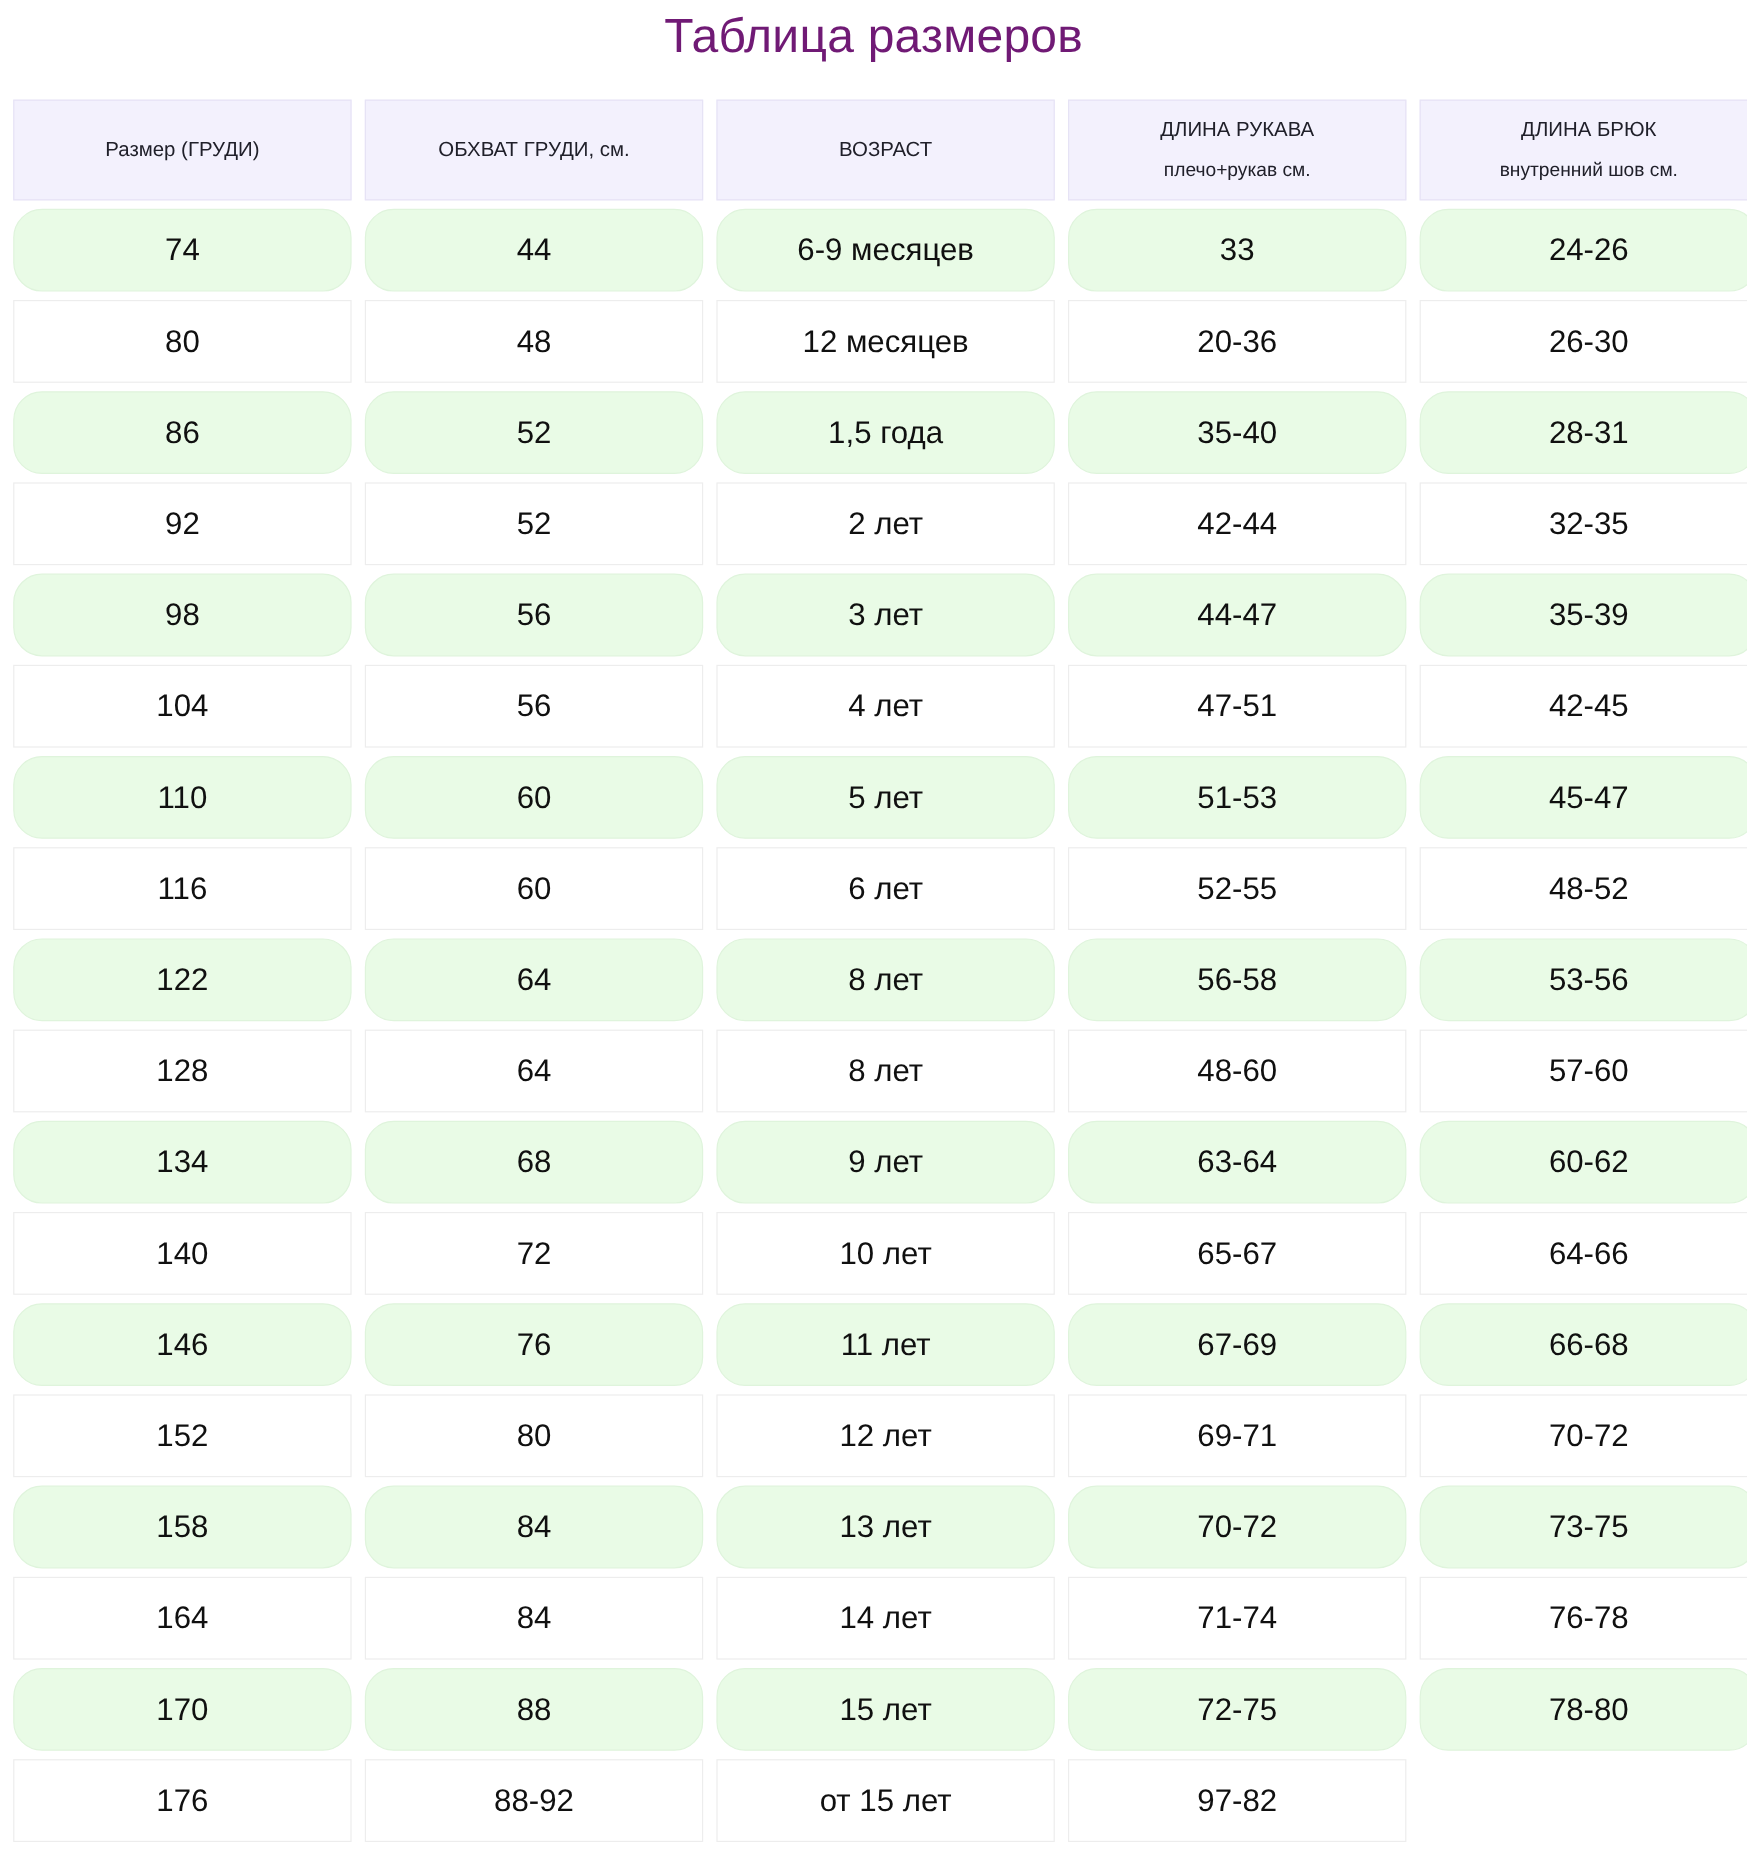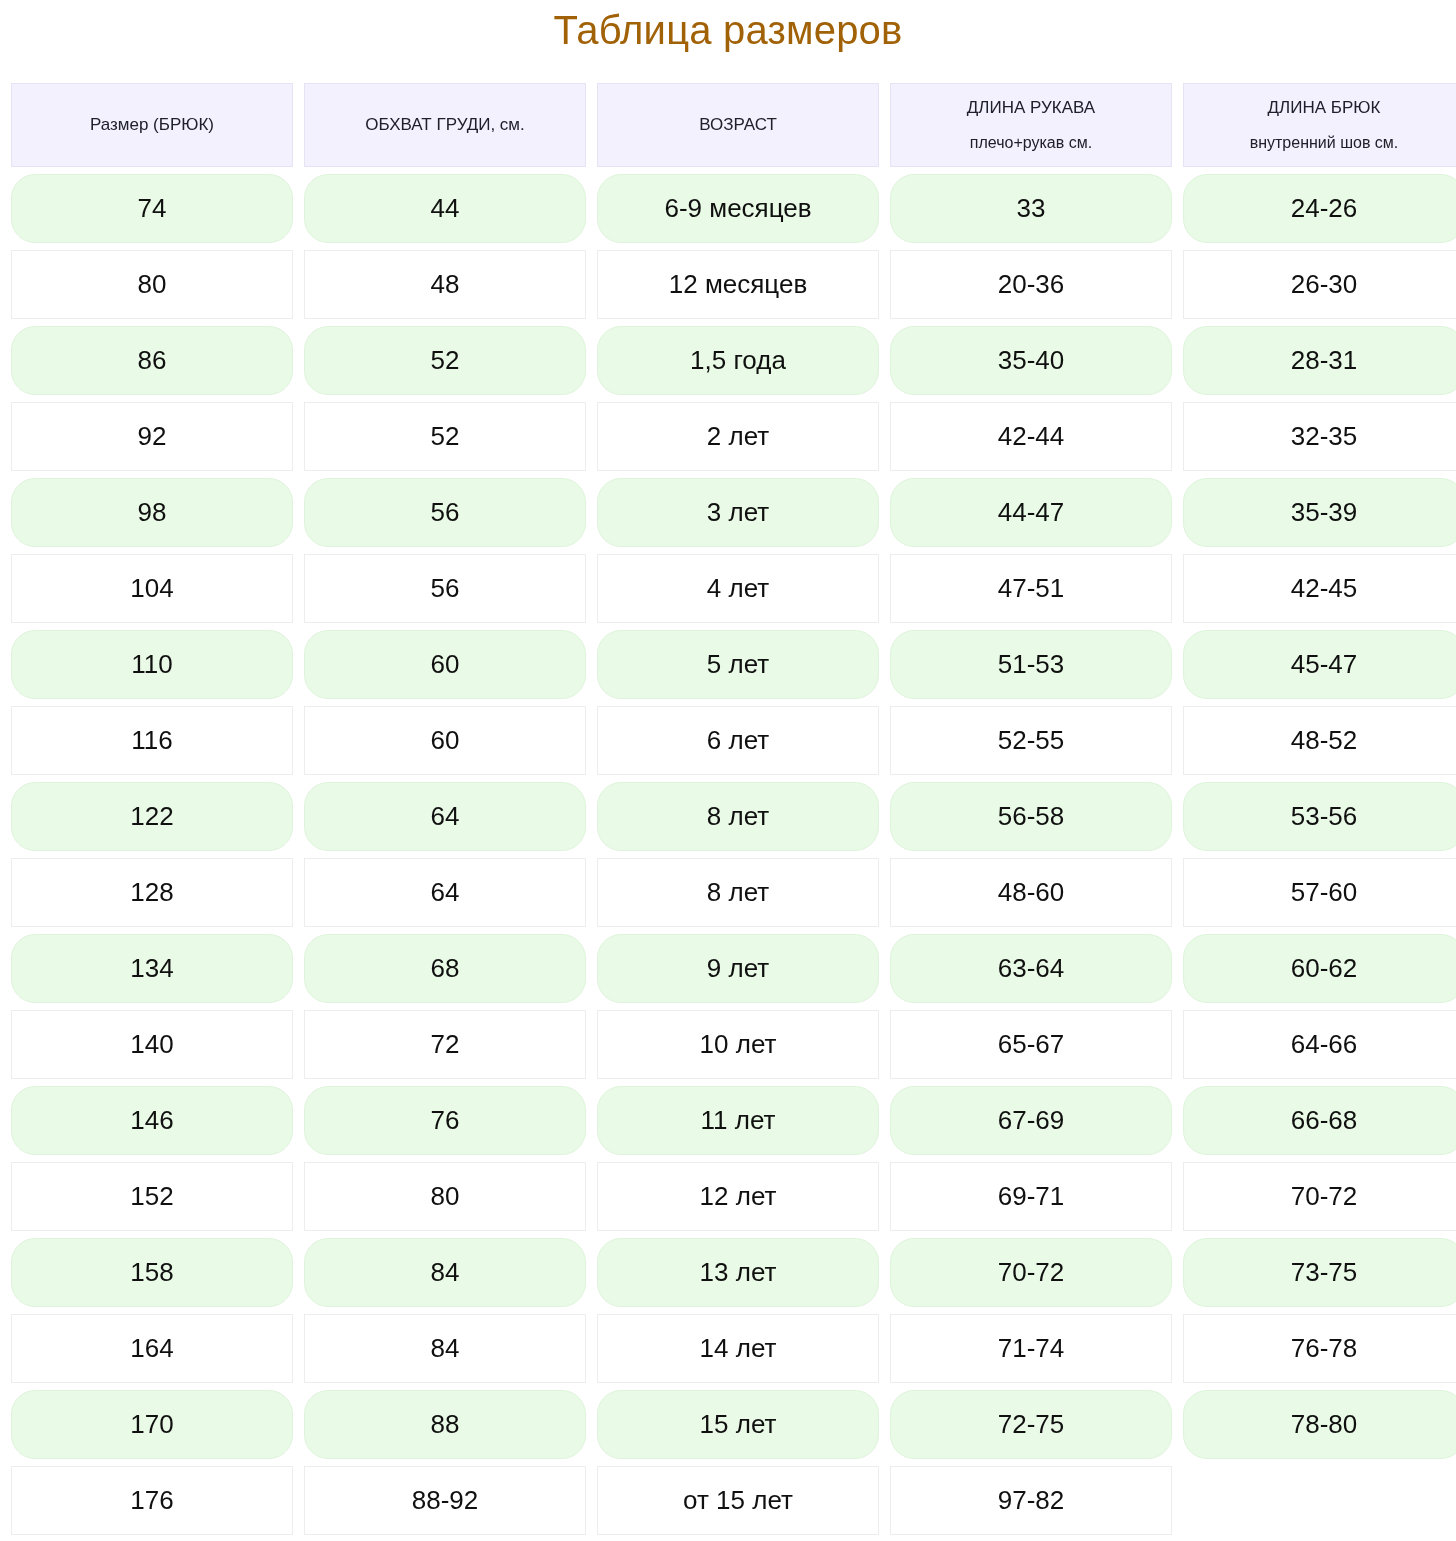--- a/index.html
+++ b/index.html
@@ -20,21 +20,21 @@
     width: 1456px;
     height: 1541px;
     box-sizing: border-box;
   }
 
   .title {
     text-align: center;
     font-size: 40px;
     font-weight: 400;
     letter-spacing: 0.2px;
-    color: #a16207;
+    color: #701a75;
     line-height: 1;
     padding-top: 10px;
     margin: 0 0 26px 0;
   }
 
   .size-table {
     width: 1419px;
     margin: 0 auto;
     border-collapse: separate;
     border-spacing: 11px 7px;
@@ -104,21 +104,21 @@
     <colgroup>
       <col class="c1">
       <col class="c2">
       <col class="c3">
       <col class="c4">
       <col class="c5">
     </colgroup>
     <thead>
       <tr>
         <th>
-          <span class="hd-main">Размер (БРЮК)</span>
+          <span class="hd-main">Размер (ГРУДИ)</span>
         </th>
         <th>
           <span class="hd-main">ОБХВАТ ГРУДИ, см.</span>
         </th>
         <th>
           <span class="hd-main">ВОЗРАСТ</span>
         </th>
         <th>
           <span class="hd-main">ДЛИНА РУКАВА</span>
           <span class="hd-sub">плечо+рукав см.</span>

